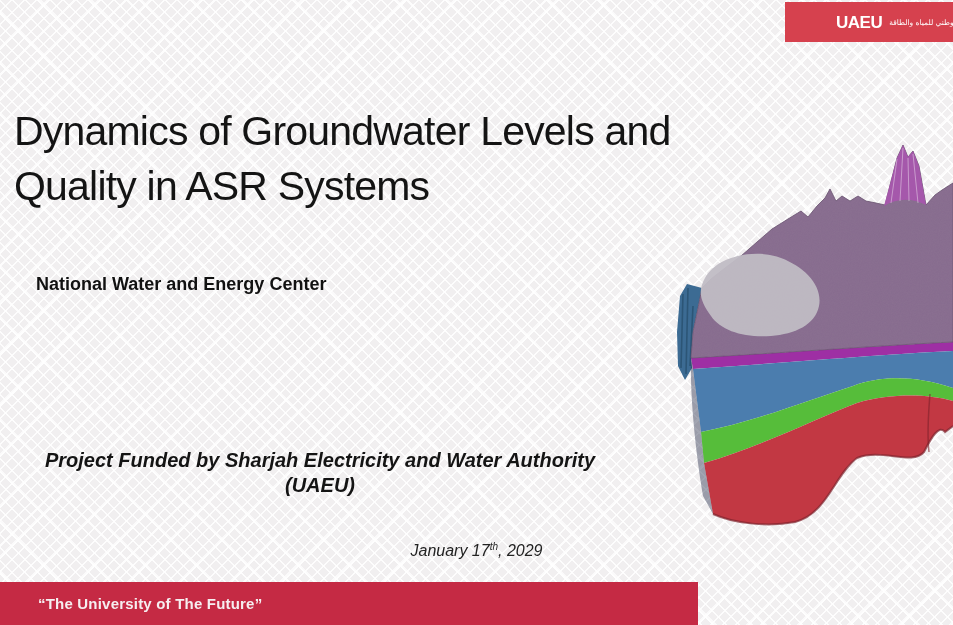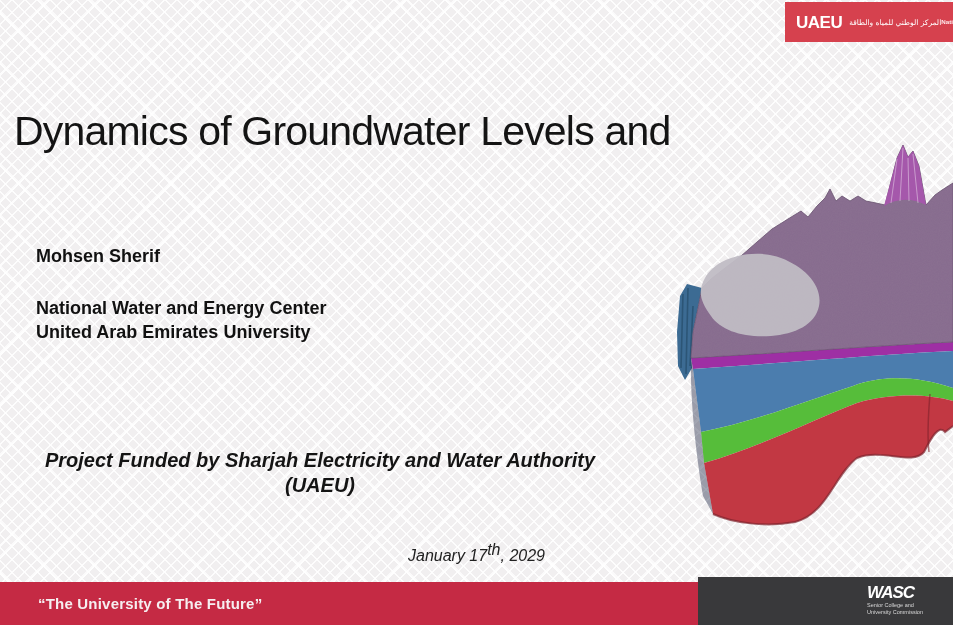--- a/index.html
+++ b/index.html
@@ -11,40 +11,40 @@
       repeating-linear-gradient(45deg, rgba(255,255,255,.85) 0 1.5px, rgba(255,255,255,0) 1.5px 9px),
       repeating-linear-gradient(-45deg, rgba(255,255,255,.85) 0 1.5px, rgba(255,255,255,0) 1.5px 9px),
       repeating-linear-gradient(45deg, rgba(255,255,255,.7) 0 3px, rgba(255,255,255,0) 3px 36px),
       repeating-linear-gradient(-45deg, rgba(255,255,255,.7) 0 3px, rgba(255,255,255,0) 3px 36px);
   }
   
   .banner{
     position:absolute;left:785px;top:2px;width:168px;height:40px;
     background:#d6414e;display:flex;align-items:center;box-sizing:border-box;padding-left:11px;
   }
-  .uaeu{font-size:17px;font-weight:bold;color:#fff;letter-spacing:-.5px;line-height:1;}
+  .uaeu{font-size:17px;font-weight:bold;color:#fff;letter-spacing:-.5px;line-height:1;margin-left:40px;}
   .org{margin-left:7px;display:flex;flex-direction:row;justify-content:center;}
   .org-ar{font-family:"DejaVu Sans",sans-serif;font-size:7.5px;line-height:9px;color:#fff;white-space:nowrap;}
   .org-en{font-size:6.2px;line-height:8px;font-weight:bold;color:#ffe9ec;white-space:nowrap;}
 
   .title{
     position:absolute;left:14px;top:104px;width:770px;
     font-size:41px;font-weight:normal;line-height:55px;letter-spacing:-.8px;color:#141414;
   }
   .author-block{position:absolute;left:36px;top:244px;font-size:18px;font-weight:bold;line-height:24px;}
   .affil{margin-top:28px;}
   .funding{
     position:absolute;left:30px;top:448px;width:580px;text-align:center;
     font-size:20px;font-weight:bold;font-style:italic;line-height:25px;color:#141414;
   }
   .dateline{
     position:absolute;left:0;top:541px;width:953px;text-align:center;
     font-size:16px;font-style:italic;color:#222;
   }
-  .dateline sup{font-size:16px;font-style:italic;}
+  .dateline sup{font-size:10px;font-style:italic;}
 
   .fig{position:absolute;left:677px;top:136px;width:276px;height:412px;}
 
   
   .footer-red{
     position:absolute;left:0;top:582px;width:698px;height:43px;background:#c52a44;
     display:flex;align-items:center;box-sizing:border-box;padding-left:38px;
   }
   .tagline{color:#f6eef0;font-size:15px;font-weight:600;letter-spacing:.2px;}
   .footer-dark{
@@ -62,27 +62,26 @@
   <div class="banner">
     <span class="uaeu">UAEU</span>
     <span class="org">
       <span class="org-ar">المركز الوطني للمياه والطاقة</span>
       <span class="org-en">National Water and Energy Center</span>
     </span>
   </div>
 
   <div class="title">
     <div>Dynamics of Groundwater Levels and</div>
+    <div>Quality in ASR Systems</div>
   </div>
 
   <div class="author-block">
-    <div>Mohsen Sherif</div>
     <div class="affil">
       <div>National Water and Energy Center</div>
-      <div>United Arab Emirates University</div>
     </div>
   </div>
 
   <div class="funding">
     <div>Project Funded by Sharjah Electricity and Water Authority</div>
     <div>(UAEU)</div>
   </div>
 
   <div class="dateline"><span>January 17</span><sup>th</sup><span>, 2029</span></div>
 
@@ -117,21 +116,14 @@
 
     <path opacity="0.95" d="M 28 142 C 40 120 78 112 104 122 C 128 131 146 150 142 170 C 138 189 118 198 94 200 C 68 202 44 195 34 180 C 24 166 20 156 28 142 Z" fill="#c0bcc4"></path>
 
     <path opacity="0.9" d="M 207 70 L 220 22 L 226 9 L 231 21 L 236 15 L 242 30 L 249 69 C 235 62 220 62 207 70 Z" fill="#a855ae"></path>
     <path d="M 220 23 L 214 67 M 226 12 L 223 65 M 231 22 L 232 65 M 236 18 L 241 67" stroke="rgba(255,255,255,0.5)" stroke-width="0.8" fill="none"></path>
   </svg>
 
   <div class="footer-red">
     <span class="tagline">“The University of The Future”</span>
   </div>
-  <div class="footer-dark">
-    <div class="wasc">
-      <div class="wasc-logo">WASC</div>
-      <div class="wasc-sub">Senior College and</div>
-      <div class="wasc-sub">University Commission</div>
-    </div>
-  </div>
 
 </div>
 
 </body></html>

